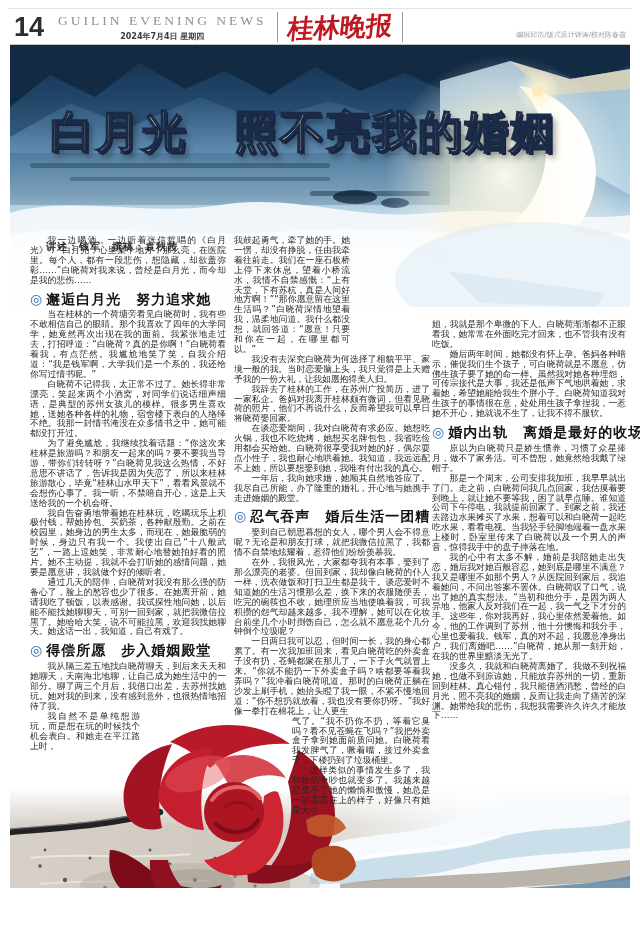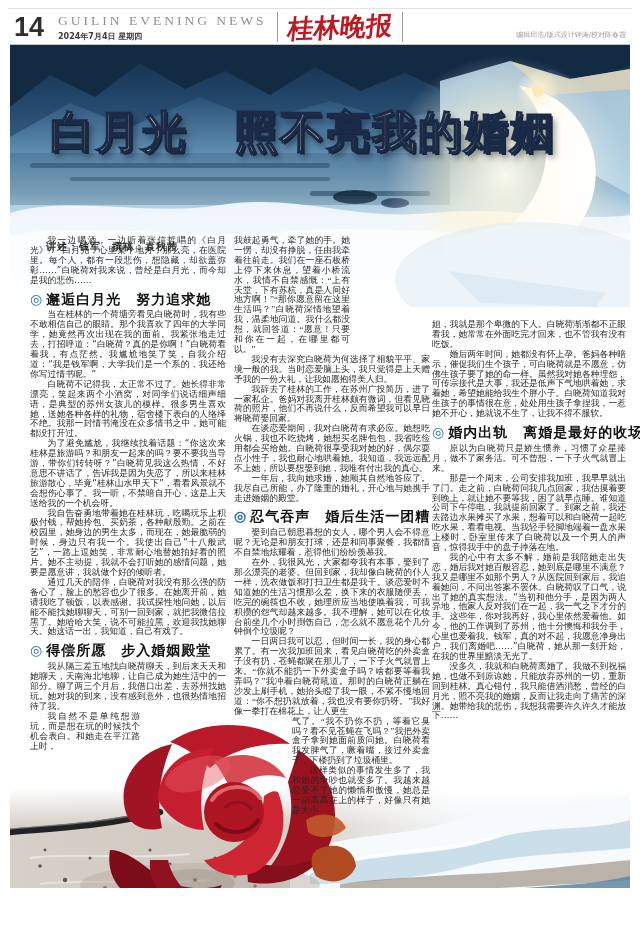--- a/index.html
+++ b/index.html
@@ -5,38 +5,38 @@
 <style>
   html,body{margin:0;padding:0;background:#fff;}
   .page{position:relative;width:640px;height:888px;background:#fff;overflow:hidden;
         font-family:"DejaVu Sans",sans-serif;color:#282828;}
   .edge-line{position:absolute;left:8px;right:8px;border-top:1px solid #e3e3e3;}
   
   .hdr{position:absolute;left:14px;right:14px;top:11px;height:32px;display:flex;align-items:center;}
   .pagenum{font-size:27px;font-weight:bold;color:#2e2e2e;font-family:"Liberation Sans",sans-serif;line-height:1;}
   .mast-en-wrap{margin-left:14px;}
   .mast-en{font-family:"Liberation Serif",serif;color:#8f8f8f;font-size:13.5px;letter-spacing:3px;white-space:nowrap;}
-  .issue-date{font-size:8px;font-weight:bold;color:#3c3c3c;text-align:left;margin-top:2px;}
+  .issue-date{font-size:8px;font-weight:bold;color:#3c3c3c;text-align:center;margin-top:2px;}
   .vline{width:1px;height:30px;background:#9a9a9a;margin:0 10px;flex:0 0 1px;}
   .mast-cn{color:#c01820;font-size:26px;font-weight:bold;font-family:"DejaVu Serif",serif;
            transform:skewX(-8deg) rotate(-2deg);white-space:nowrap;line-height:1;}
   .section-title{font-size:20px;font-weight:bold;color:#101010;margin-left:10px;letter-spacing:1px;white-space:nowrap;}
   .credits{margin-left:auto;font-size:7px;color:#9b9b9b;align-self:flex-end;padding-bottom:3px;white-space:nowrap;}
   .hdr-rule{position:absolute;left:10px;right:10px;top:44px;border-top:1px solid #c4c4c4;}
   
   .hero{position:absolute;left:10px;top:45px;width:620px;height:345px;z-index:1;}
   .headline{position:absolute;left:50px;top:103px;z-index:2;font-size:44px;font-weight:bold;letter-spacing:2px;
             color:#f5efc0;-webkit-text-stroke:1.6px #1a2a47;
             text-shadow:2px 2px 0 #14233d,4px 5px 6px rgba(0,0,0,.45);white-space:nowrap;}
   .byline{position:absolute;left:46px;top:201px;z-index:2;font-size:10px;font-weight:bold;color:#2b2b2b;letter-spacing:1px;margin-top:39px;}
   
   .text-col{position:absolute;top:236px;width:196px;z-index:3;font-size:8.8px;line-height:9.9px;
             text-align:justify;color:#282828;}
   #col0{left:30px;}
-  #col1{left:234px;font-family:Liberation Serif, serif;}
+  #col1{left:234px;}
   #col2{left:432px;width:194px;padding-top:84px;}
   .para{margin:0;}
   .indent{text-indent:2em;}
   .sec-h{font-size:14px;font-weight:bold;color:#131313;margin:9px 0 6px;letter-spacing:1px;white-space:nowrap;}
   .sec-marker{color:#2a6db5;margin-right:3px;font-size:14px;}
   
   .rose{position:absolute;left:10px;top:700px;width:350px;height:215px;z-index:2;}
   .band{position:absolute;left:10px;top:788px;width:620px;height:128px;z-index:1;
         background:linear-gradient(180deg,#ffffff 0%,rgba(255,255,255,0) 30%),
                    linear-gradient(90deg,#d6d0c8 0%,#cec8bf 40%,#e6e4df 58%,#f2f5f8 72%,#ebf2f7 100%);}
@@ -143,31 +143,31 @@
       <p class="para indent">我从隔三差五地找白晓荷聊天，到后来天天和她聊天，天南海北地聊，让自己成为她生活中的一部分。聊了两三个月后，我借口出差，去苏州找她玩。她对我的到来，没有感到意外，也很热情地招待了我。</p>
       <p class="para indent"><span style="float: right; width: 86px; height: 70px;"></span>我自然不是单纯想游玩，而是想在玩的时候找个机会表白。和她走在平江路上时，</p>
     </div>
   <div id="col1" class="text-col">
       <p class="para"><span style="float: right; width: 80px; height: 100px;"></span>我鼓起勇气，牵了她的手。她一愣，却没有挣脱，任由我牵着往前走。我们在一座石板桥上停下来休息，望着小桥流水，我情不自禁感慨：“上有天堂，下有苏杭，真是人间好地方啊！”“那你愿意留在这里生活吗？”白晓荷深情地望着我，温柔地问道。我什么都没想，就回答道：“愿意！只要和你在一起，在哪里都可以。”</p>
       <p class="para indent">我没有去深究白晓荷为何选择了相貌平平、家境一般的我。当时恋爱脑上头，我只觉得是上天赠予我的一份大礼，让我如愿抱得美人归。</p>
       <p class="para indent">我辞去了桂林的工作，在苏州广投简历，进了一家私企。爸妈对我离开桂林颇有微词，但看见晓荷的照片，他们不再说什么，反而希望我可以早日将晓荷娶回家。</p>
       <p class="para indent">在谈恋爱期间，我对白晓荷有求必应。她想吃火锅，我也不吃烧烤，她想买名牌包包，我省吃俭用都会买给她。白晓荷很享受我对她的好，偶尔耍点小性子，我也耐心地哄着她。我知道，我远远配不上她，所以要想娶到她，我唯有付出我的真心。</p>
       <p class="para indent">一年后，我向她求婚，她顺其自然地答应了。我尽自己所能，办了隆重的婚礼，开心地与她携手走进婚姻的殿堂。</p>
       <h3 class="sec-h"><span class="sec-marker">◎</span><span>忍气吞声　婚后生活一团糟</span></h3>
-      <p class="para indent">娶到自己朝思暮想的女人，哪个男人会不得意呢？无论是和朋友打球，还是和同事聚餐，我都情不自禁地炫耀着，惹得他们纷纷羡慕我。</p>
+      <p class="para indent">娶到自己朝思暮想的女人，哪个男人会不得意呢？无论是和朋友打球，就把我微信拉黑了，我都情不自禁地炫耀着，惹得他们纷纷羡慕我。</p>
       <p class="para indent">在外，我很风光，大家都夸我有本事，娶到了那么漂亮的老婆。但回到家，我却像白晓荷的仆人一样，洗衣做饭和打扫卫生都是我干。谈恋爱时不知道她的生活习惯那么差，换下来的衣服随便丢，吃完的碗筷也不收，她理所应当地使唤着我，可我积攒的怨气却越来越多。我不理解，她可以在化妆台前坐几个小时捯饬自己，怎么就不愿意花个几分钟倒个垃圾呢？</p>
       <p class="para indent">一日两日我可以忍，但时间一长，我的身心都累了。有一次我加班回来，看见白晓荷吃的外卖盒子没有扔，苍蝇都聚在那儿了，一下子火气就冒上来。“你就不能扔一下外卖盒子吗？啥都要等着我弄吗？”我冲着白晓荷吼道。那时的白晓荷正躺在沙发上刷手机，她抬头瞪了我一眼，不紧不慢地回道：“你不想扔就放着，我也没有要你扔呀。”我好像一拳打在棉花上，让人更生</p>
       <p class="para"><span style="float: left; width: 58px; height: 150px;"></span>气了。“我不扔你不扔，等着它臭吗？看不见苍蝇在飞吗？”我把外卖盒子拿到她面前质问她。白晓荷看我发脾气了，噘着嘴，接过外卖盒子，下楼扔到了垃圾桶里。</p>
       <p class="para indent">这样类似的事情发生多了，我和她的争吵也就变多了。我越来越忍受不了她的懒惰和傲慢，她总是一副高高在上的样子，好像只有她是大小</p>
     </div>
   <div id="col2" class="text-col">
       <p class="para">姐，我就是那个卑微的下人。白晓荷渐渐都不正眼看我，她常常在外面吃完才回来，也不管我有没有吃饭。</p>
       <p class="para indent">婚后两年时间，她都没有怀上孕。爸妈各种暗示，催促我们生个孩子，可白晓荷就是不愿意，仿佛生孩子要了她的命一样。虽然我对她各种埋怨，可传宗接代是大事，我还是低声下气地哄着她，求着她，希望她能给我生个胖小子。白晓荷知道我对生孩子的事情很在意，处处用生孩子拿捏我，一惹她不开心，她就说不生了，让我不得不服软。</p>
       <h3 class="sec-h"><span class="sec-marker">◎</span><span>婚内出轨　离婚是最好的收场</span></h3>
-      <p class="para indent">原以为白晓荷只是娇生惯养，习惯了众星捧月，做不了家务活。可不曾想，一下子火气就冒上来。</p>
+      <p class="para indent">原以为白晓荷只是娇生惯养，习惯了众星捧月，做不了家务活。可不曾想，她竟然给我戴了绿帽子。</p>
       <p class="para indent">那是一个周末，公司安排我加班，我早早就出了门。走之前，白晓荷问我几点回家，我估摸着要到晚上，就让她不要等我，困了就早点睡。谁知道公司下午停电，我就提前回家了。到家之前，我还去路边水果摊买了水果，想着可以和白晓荷一起吃吃水果，看看电视。当我轻手轻脚地端着一盘水果上楼时，卧室里传来了白晓荷以及一个男人的声音，惊得我手中的盘子摔落在地。</p>
       <p class="para indent">我的心中有太多不解，婚前是我陪她走出失恋，婚后我对她百般容忍，她到底是哪里不满意？我又是哪里不如那个男人？从医院回到家后，我追着她问，不问出答案不罢休。白晓荷叹了口气，说出了她的真实想法。“当初和他分手，是因为两人异地，他家人反对我们在一起，我一气之下才分的手。这些年，你对我再好，我心里依然爱着他。如今，他的工作调到了苏州，他十分懊悔和我分手，心里也爱着我。钱军，真的对不起，我愿意净身出户，我们离婚吧……”白晓荷，她从那一刻开始，在我的世界里黯淡无光了。</p>
       <p class="para indent">没多久，我就和白晓荷离婚了。我做不到祝福她，也做不到原谅她，只能放弃苏州的一切，重新回到桂林。真心错付，我只能借酒消愁，曾经的白月光，照不亮我的婚姻，反而让我走向了痛苦的深渊。她带给我的悲伤，我想我需要许久许久才能放下……</p>
     </div>
 
   <div class="band">
     <svg width="620" height="128" viewBox="0 0 620 128" preserveAspectRatio="none">
       <g opacity="0.8">
         <path d="M20,70 C60,64 120,72 180,66" stroke="#efece8" stroke-width="2" fill="none"></path>
         <path d="M30,96 C80,90 140,98 200,92" stroke="#eae6e0" stroke-width="2" fill="none"></path>

